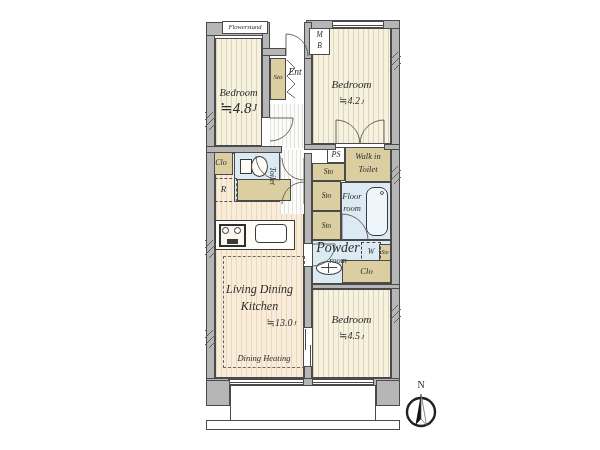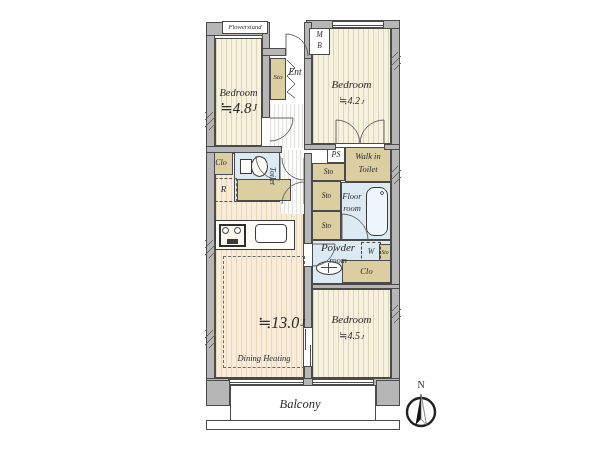--- a/index.html
+++ b/index.html
@@ -142,39 +142,40 @@
   <div class="abs lbl" style="left:210px;top:178px;width:27px;height:24px;font-size:9px;">R</div>
 
   <div class="abs lbl" style="left:327px;top:147px;width:18px;height:16px;font-size:8px;">PS</div>
   <div class="abs lbl" style="left:312px;top:163px;width:33px;height:18px;font-size:7.5px;">Sto</div>
   <div class="abs lbl" style="left:345px;top:150px;width:46px;height:12px;font-size:8.5px;">Walk in</div>
   <div class="abs lbl" style="left:345px;top:163px;width:46px;height:12px;font-size:8.5px;">Toilet</div>
   <div class="abs lbl" style="left:312px;top:181px;width:29px;height:30px;font-size:7.5px;">Sto</div>
   <div class="abs lbl" style="left:336px;top:190px;width:32px;height:12px;font-size:8.5px;">Floor</div>
   <div class="abs lbl" style="left:336px;top:202px;width:32px;height:12px;font-size:8.5px;">room</div>
   <div class="abs lbl" style="left:312px;top:211px;width:29px;height:29px;font-size:7.5px;">Sto</div>
-  <div class="abs lbl" style="left:316px;top:242px;width:44px;height:12px;font-size:11px;">Powder</div>
+  <div class="abs lbl" style="left:316px;top:242px;width:44px;height:12px;font-size:14px;">Powder</div>
   <div class="abs lbl" style="left:316px;top:254px;width:44px;height:12px;font-size:8.5px;">room</div>
   <div class="abs lbl" style="left:361px;top:242px;width:20px;height:21px;font-size:8px;">W</div>
   <div class="abs lbl" style="left:379px;top:244px;width:12px;height:17px;font-size:5.5px;">Sto</div>
   <div class="abs lbl" style="left:342px;top:260px;width:49px;height:23px;font-size:8.5px;">Clo</div>
 
-  <div class="abs lbl" style="left:215px;top:316px;width:89px;height:14px;font-size:16px;padding-left:44px;">
+  <div class="abs lbl" style="left:215px;top:281px;width:89px;height:16px;font-size:12px;">Living Dining</div>
+  <div class="abs lbl" style="left:215px;top:298px;width:89px;height:16px;font-size:12px;">Kitchen</div>
+  <div class="abs lbl" style="left:215px;top:316px;width:89px;height:14px;font-size:10px;padding-left:44px;">
       <span>≒13.0</span>
       <span class="unit">J</span>
     </div>
   <div class="abs lbl" style="left:223px;top:352px;width:82px;height:12px;font-size:8.5px;">Dining Heating</div>
 
   <div class="abs lbl" style="left:312px;top:313px;width:79px;height:14px;font-size:11px;">Bedroom</div>
   <div class="abs lbl" style="left:312px;top:330px;width:79px;height:13px;font-size:10px;">
       <span>≒4.5</span>
       <span class="unit">J</span>
     </div>
 
-  <div class="abs lbl" style="left:240px;top:397px;width:120px;height:16px;font-size:12.5px;">Balcony</div>
 
   <svg class="overlay" width="600" height="450" viewBox="0 0 600 450">
     <g stroke="#565656" stroke-width="0.9" fill="none">
       <path d="M286 34 A22 22 0 0 1 308 56 M286 56 L286 34"></path>
       <path d="M293 118 A23 23 0 0 1 270 141 M270 118 L293 118"></path>
       <path d="M280 180 A24 24 0 0 1 256 156 M280 156 L280 180"></path>
       <path d="M304 180 A22 22 0 0 1 282 158 M304 158 L304 180"></path>
       <path d="M304 182 A22 22 0 0 0 282 204 M304 204 L304 182"></path>
       <path d="M336 120 A24 24 0 0 1 360 144 M336 144 L336 120"></path>
       <path d="M384 120 A24 24 0 0 0 360 144 M384 144 L384 120"></path>

